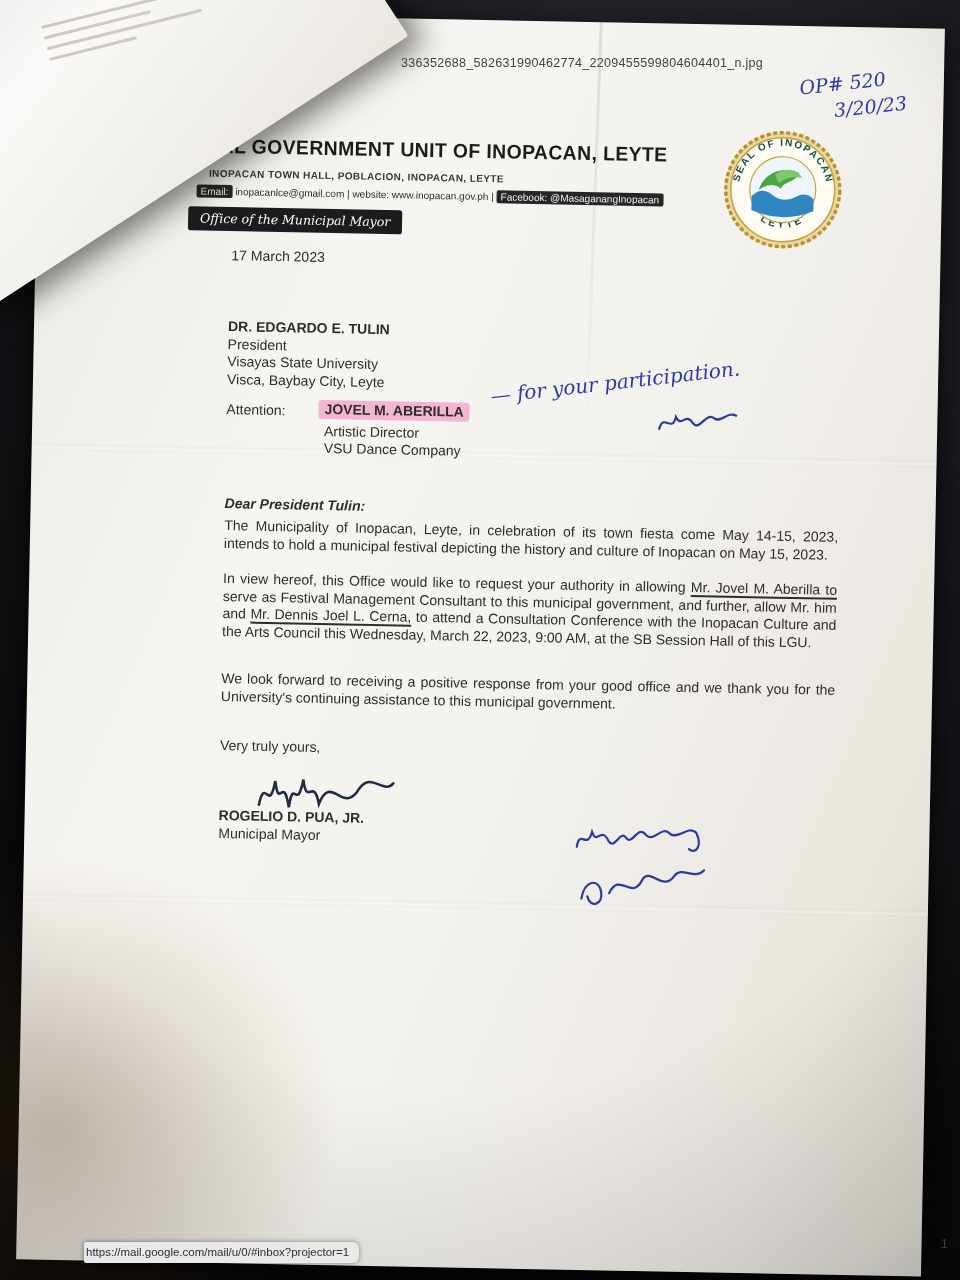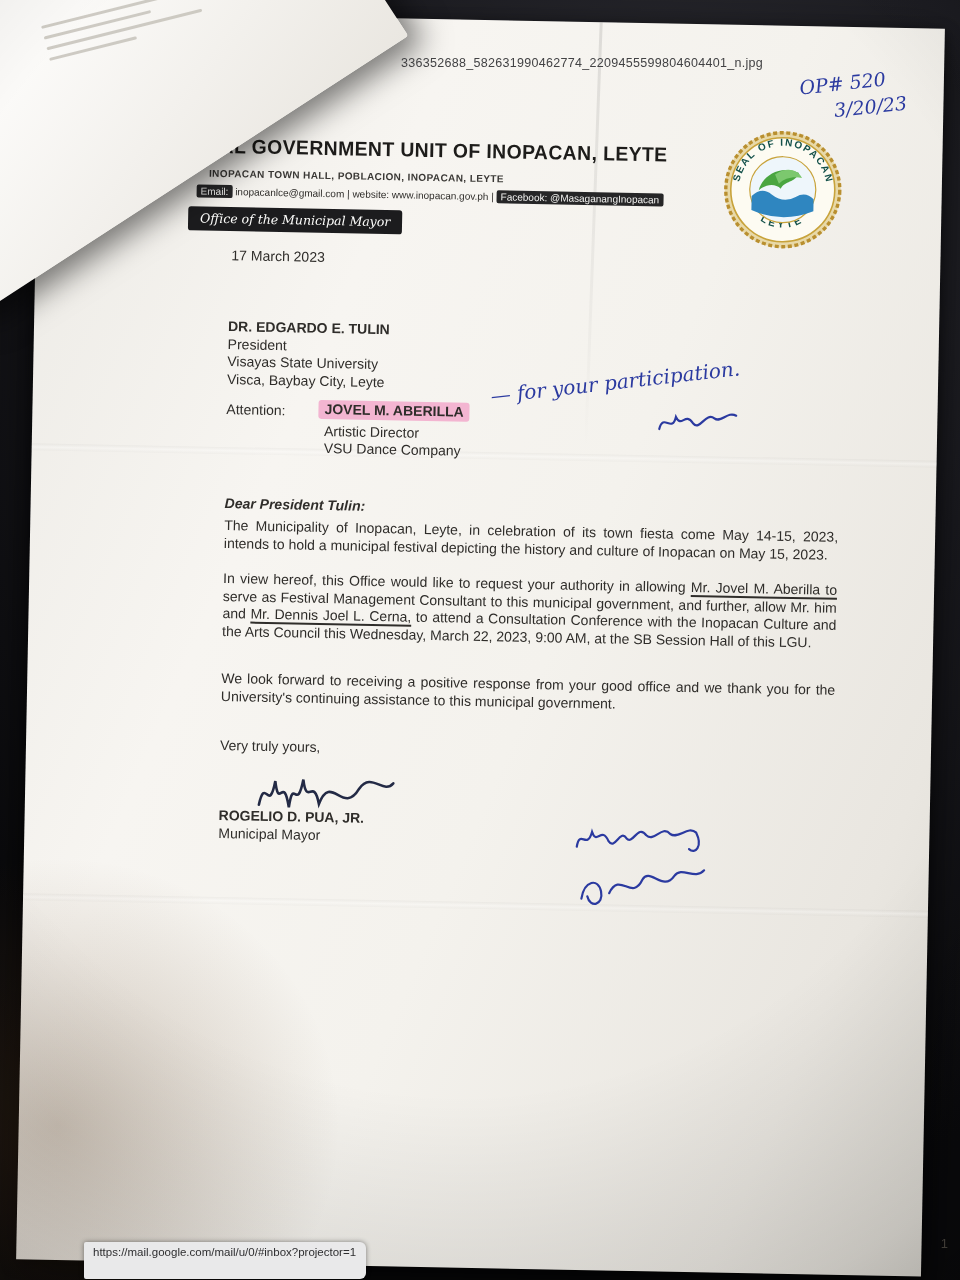--- a/index.html
+++ b/index.html
@@ -52,22 +52,22 @@
     transform:rotate(-33deg);border-radius:3px;z-index:6;
     background:linear-gradient(160deg,#fbfaf8 55%,#eae7e1 100%);
     box-shadow:10px 14px 30px rgba(0,0,0,.5);}
   .corner-lines{position:absolute;left:44px;top:6px;transform:rotate(-14deg);z-index:7;}
   .corner-lines div{height:3px;background:#c6c2ba;margin-bottom:8px;opacity:.85;border-radius:2px;}
 
   .filename{position:absolute;left:202px;top:56px;width:760px;text-align:center;
     color:#424244;font-size:12.5px;letter-spacing:.3px;z-index:8;}
   .vignette{position:absolute;inset:0;z-index:9;pointer-events:none;
     background:radial-gradient(120% 95% at 48% 38%, rgba(0,0,0,0) 50%, rgba(0,0,0,.12) 72%, rgba(0,0,0,.42) 100%);}
-  .status-bar{position:absolute;left:84px;top:1242px;height:37px;line-height:21px;
-    background:#e9e9ea;color:#2e2e30;font-size:11.5px;padding:0 10px 0 9px;
+  .status-bar{position:absolute;left:84px;top:1242px;height:21px;line-height:21px;
+    background:#e9e9ea;color:#2e2e30;font-size:11.5px;padding:0 10px 0 2px;
     border-radius:2px 6px 6px 2px;z-index:10;box-shadow:0 0 5px rgba(0,0,0,.45);text-align:center;}
   .page-indicator{position:absolute;right:12px;top:1236px;color:#4a463f;
     font-size:13px;z-index:8;}
 </style>
 </head>
 <body>
 
 <div class="scene">
 
   <div class="paper">

